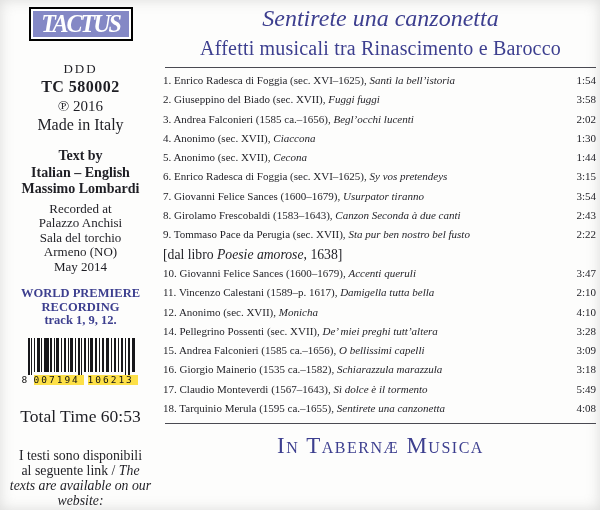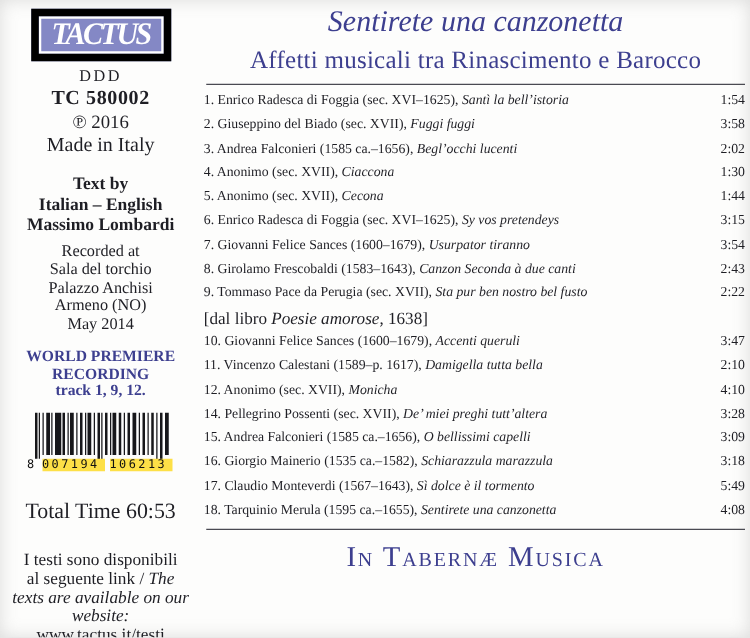--- a/index.html
+++ b/index.html
@@ -5,28 +5,28 @@
   html,body{margin:0;padding:0;background:#e8e8e8;}
   #cover{
     position:relative;width:600px;height:510px;background:#fdfdfc;
     font-family:"Liberation Serif", serif;color:#1e1e24;overflow:hidden;
     box-shadow:inset 0 0 14px rgba(120,120,120,.25);
   }
   
   .left-panel{position:absolute;left:0;top:0;width:161px;height:510px;text-align:center;}
   .logo-box{
     width:100px;height:30px;margin:7px auto 2px auto;
-    background:#8488c5;border:6px solid #000000;box-shadow:inset 0 0 0 2px #ffffff;
+    background:#8488c5;border:2px solid #000000;box-shadow:inset 0 0 0 2px #ffffff;
     display:flex;align-items:center;justify-content:center;
   }
   .logo-text{
     color:#ffffff;font-style:italic;font-weight:bold;font-size:24px;
     letter-spacing:-2px;transform:scaleY(1.05);line-height:1;
   }
-  .fmt{font-size:13px;letter-spacing:2px;margin-top:4px;}
+  .fmt{font-size:13px;letter-spacing:2px;margin-top:20px;}
   .catno{font-size:16px;font-weight:bold;letter-spacing:.5px;margin-top:1px;}
   .phono{font-size:15px;margin-top:2px;}
   .madein{font-size:16px;margin-top:1px;}
   .textby{font-size:14px;font-weight:bold;line-height:16.5px;margin-top:14px;}
   .recorded{font-size:13px;line-height:14.5px;margin-top:4px;text-align:center;}
   .premiere{font-size:12.5px;font-weight:bold;line-height:13.5px;margin-top:13px;color:#3d3f8f;}
   .barcode{position:relative;width:118px;height:48px;margin:10px auto 0 auto;}
   .barcode svg{display:block;}
   .bc-digits{
     position:absolute;bottom:1px;left:0;width:100%;display:flex;
@@ -72,22 +72,22 @@
     <div class="madein">Made in Italy</div>
 
     <div class="textby">
       <div>Text by</div>
       <div>Italian – English</div>
       <div>Massimo Lombardi</div>
     </div>
 
     <div class="recorded">
       <div>Recorded at</div>
+      <div>Palazzo Anchisi</div>
       <div>Sala del torchio</div>
-      <div>Palazzo Anchisi</div>
       <div>Armeno (NO)</div>
       <div>May 2014</div>
     </div>
 
     <div class="premiere">
       <div>WORLD PREMIERE</div>
       <div>RECORDING</div>
       <div>track 1, 9, 12.</div>
     </div>
 

